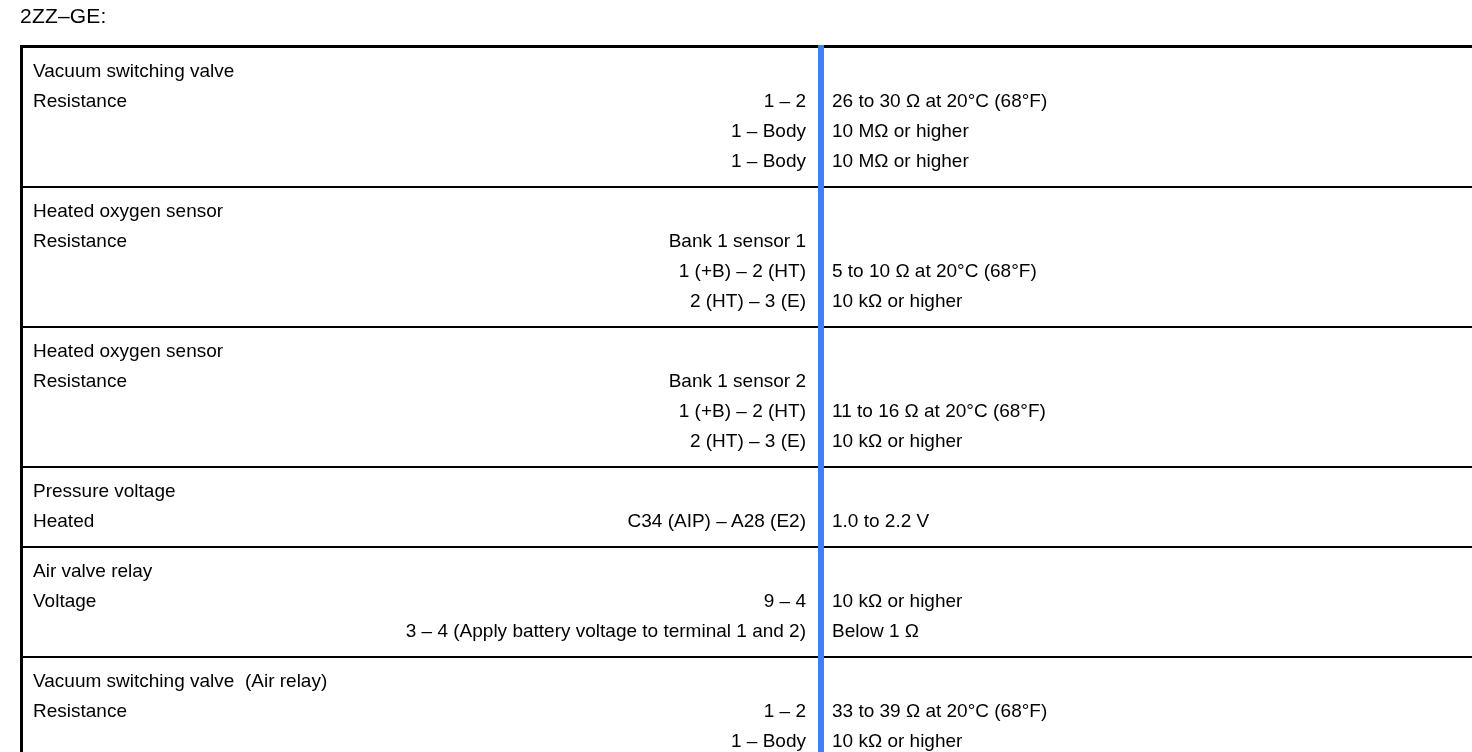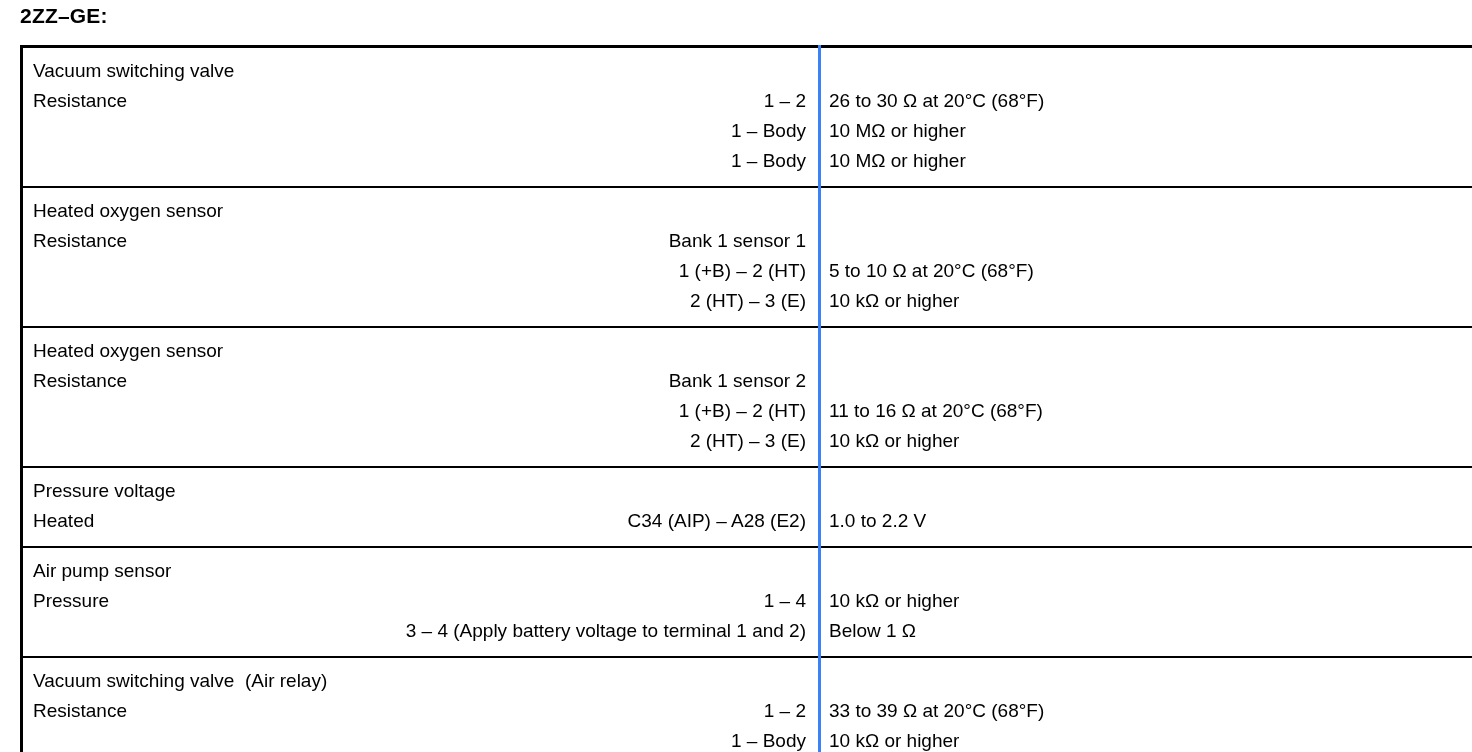--- a/index.html
+++ b/index.html
@@ -19,21 +19,21 @@
     position: relative;
     width: 1472px;
     height: 752px;
     overflow: hidden;
   }
   .page-title {
     position: absolute;
     left: 20px;
     top: 0px;
     font-size: 21px;
-    font-weight: bold;
+    font-weight: normal;
     letter-spacing: 0.2px;
     line-height: 32px;
     white-space: pre;
   }
   .spec-table {
     position: absolute;
     left: 20px;
     top: 45px;
     width: 1430px;
     border-collapse: collapse;
@@ -46,21 +46,21 @@
   .spec-table tr:last-child {
     border-bottom: none;
   }
   .spec-table td {
     vertical-align: top;
     padding: 0;
     border: none;
   }
   td.col-item {
     width: 773px;
-    border-right: 3px solid #3b82f6;
+    border-right: 6px solid #3b82f6;
     padding: 8px 12px 10px 10px;
   }
   td.col-value {
     width: 654px;
     padding: 8px 10px 10px 8px;
   }
   .line {
     font-size: 19px;
     line-height: 30px;
     height: 30px;
@@ -158,24 +158,24 @@
               <div class="line terminals">C34 (AIP) – A28 (E2)</div>
             </div>
           </td>
           <td class="col-value">
             <div class="line blank">&nbsp;</div>
             <div class="line values">1.0 to 2.2 V</div>
           </td>
         </tr>
         <tr>
           <td class="col-item">
-            <div class="line item-head">Air pump sensor</div>
-            <div class="item-body">
-              <div class="measure-label">Pressure</div>
-              <div class="line terminals">1 – 4</div>
+            <div class="line item-head">Air valve relay</div>
+            <div class="item-body">
+              <div class="measure-label">Voltage</div>
+              <div class="line terminals">9 – 4</div>
               <div class="line terminals">3 – 4 (Apply battery voltage to terminal 1 and 2)</div>
             </div>
           </td>
           <td class="col-value">
             <div class="line blank">&nbsp;</div>
             <div class="line values">10 kΩ or higher</div>
             <div class="line values">Below 1 Ω</div>
           </td>
         </tr>
         <tr>

